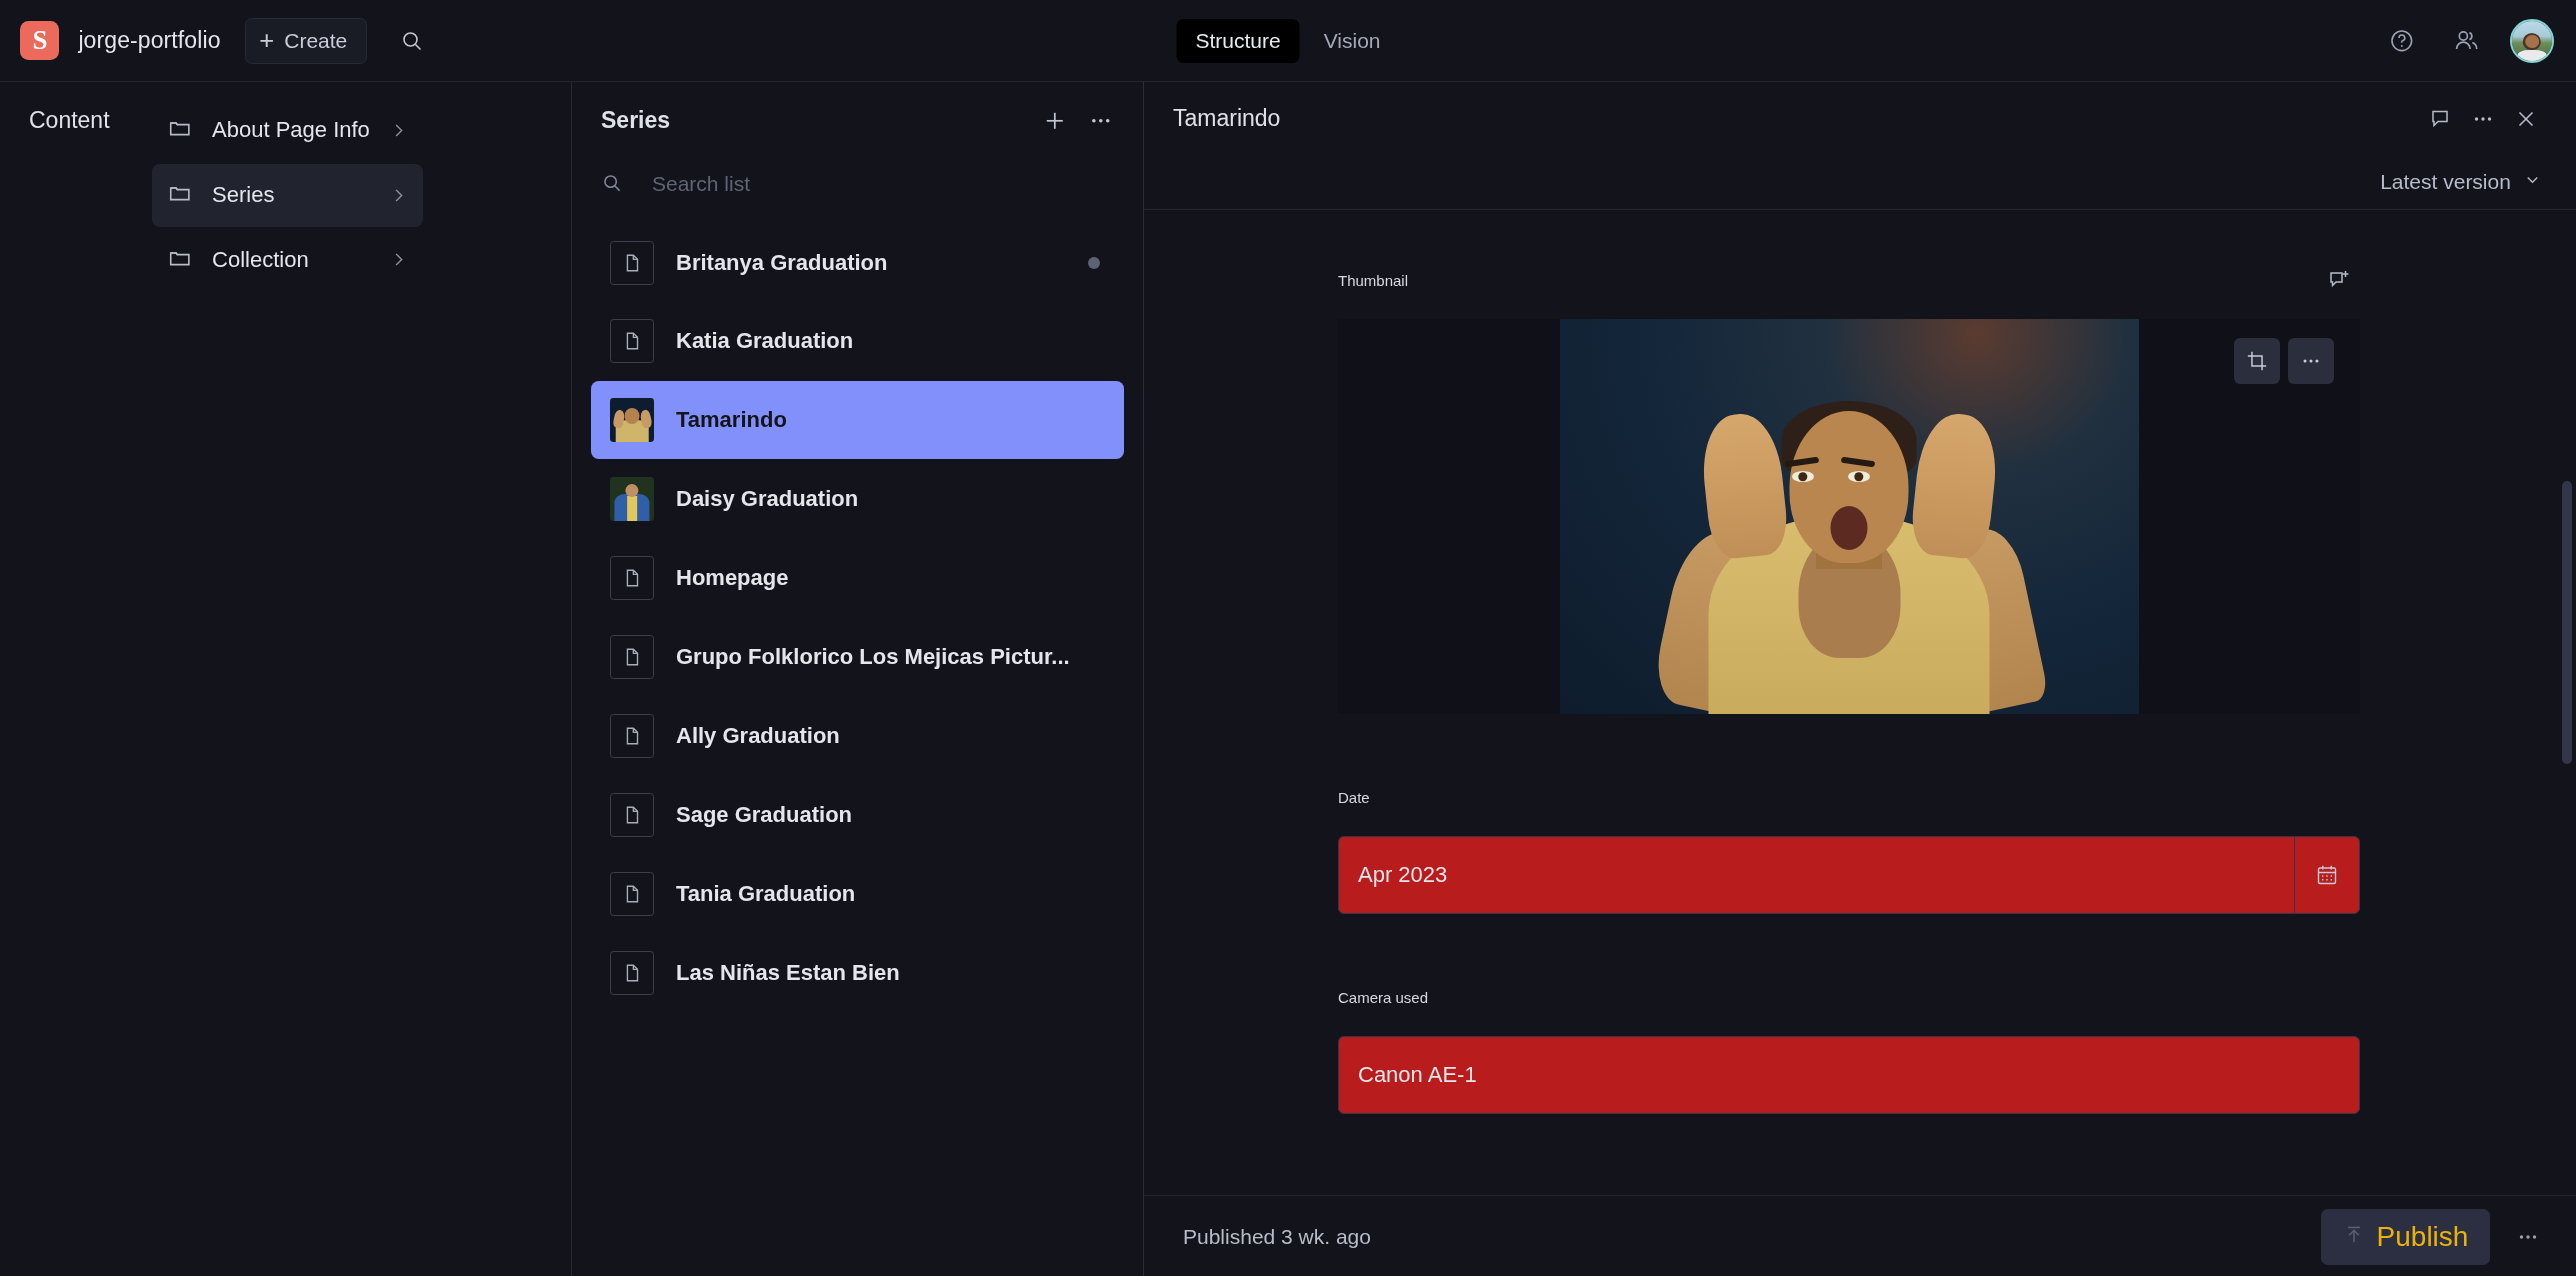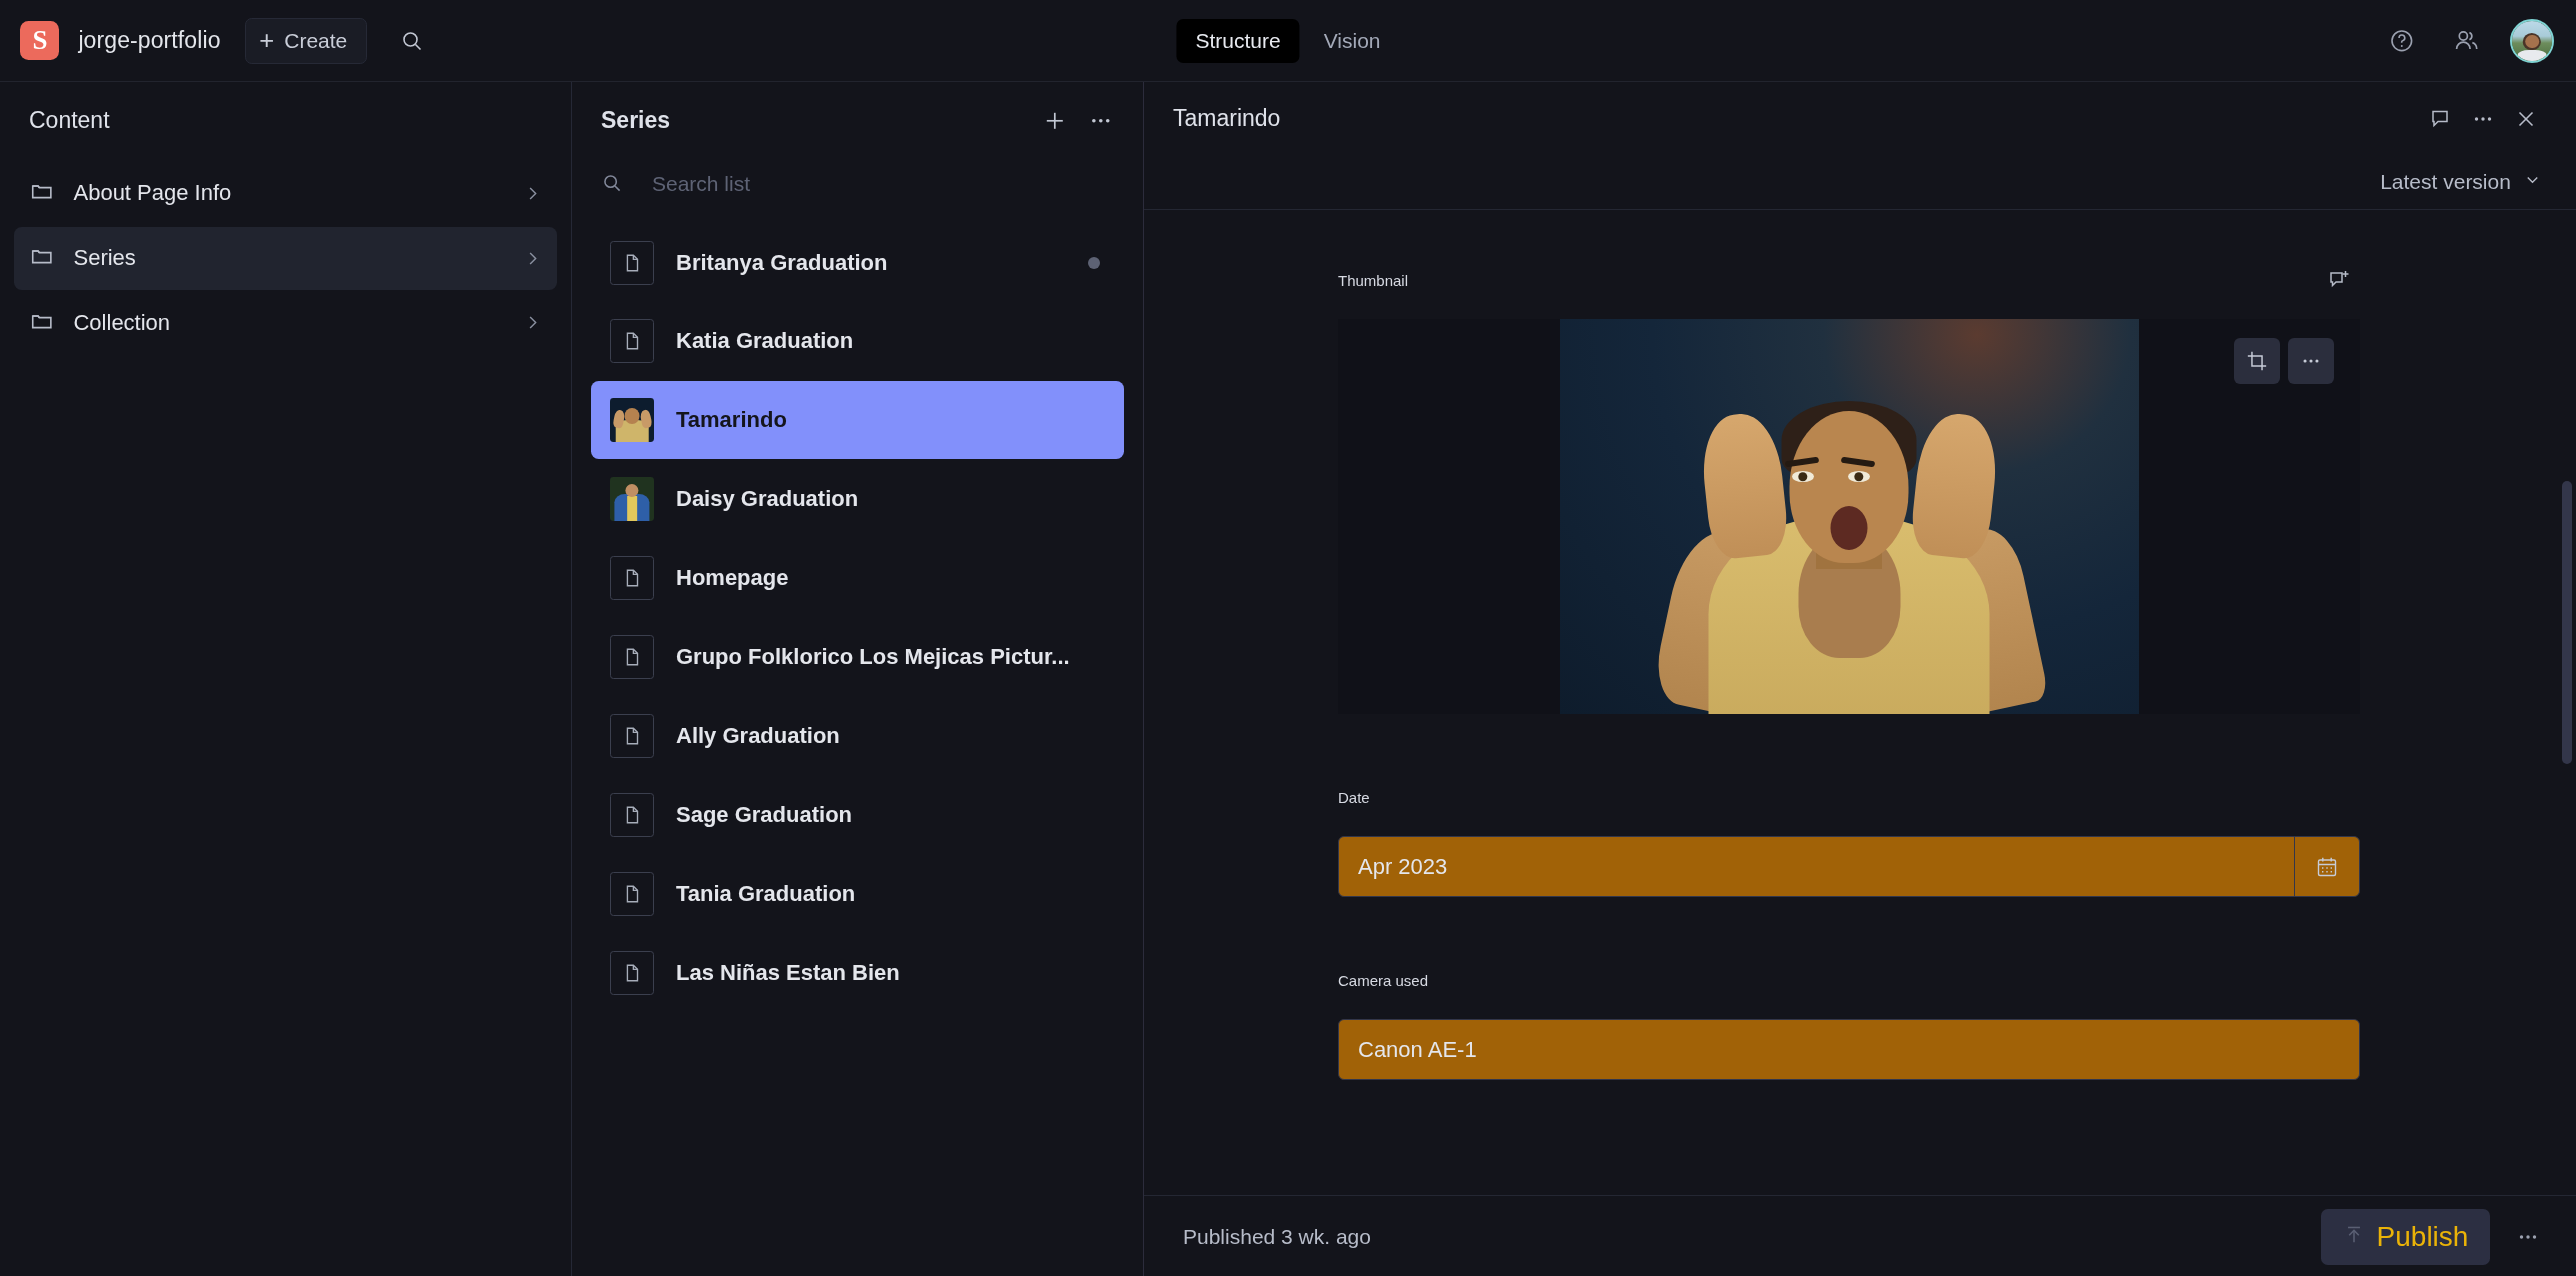--- a/index.html
+++ b/index.html
@@ -82,21 +82,21 @@
 
   
   .main { flex: 1; display: flex; min-height: 0; }
 
   
   .pane-content {
     width: 572px; flex: 0 0 572px;
     background: #13141b;
     border-right: 0.9px solid #252836;
     padding-top: 6.8px;
-    display: flex; flex-direction: column;
+    display: flex; flex-direction: row;
   }
   .pane-head {
     height: 63px; display: flex; align-items: center;
     padding: 0 29px;
     font-size: 23px; color: #dfe2ea; font-weight: 400;
   }
   .nav-list { padding: 10.2px 13.6px 0 13.6px; display: flex; flex-direction: column; gap: 1.7px; }
   .nav-item {
     height: 63px; border-radius: 7.7px;
     display: flex; align-items: center; gap: 19px;
@@ -207,21 +207,21 @@
   .img-tools { position: absolute; top: 19px; right: 25.6px; display: flex; gap: 8.5px; }
   .img-tool {
     width: 46px; height: 46px; border-radius: 6px; background: #2b2e3d;
     display: flex; align-items: center; justify-content: center; cursor: pointer;
     color: #c7ccd8; font-size: 24px;
   }
   .field-block { margin-top: 66px; }
   .input-shell {
     display: flex; align-items: stretch;
     border: 0.9px solid #32364a; border-radius: 6px;
-    background: #a16207; height: 61px; overflow: hidden;
+    background: #b91c1c; height: 78px; overflow: hidden;
   }
   .input-shell input {
     flex: 1; background: transparent; border: none; outline: none;
     padding: 0 19px; font-size: 22px; color: #e4e6ec;
     font-family: "Liberation Sans", sans-serif;
   }
   .cal-btn {
     width: 65px; flex: 0 0 65px; border-left: 0.9px solid #32364a;
     display: flex; align-items: center; justify-content: center;
     cursor: pointer; color: #c7ccd8;

